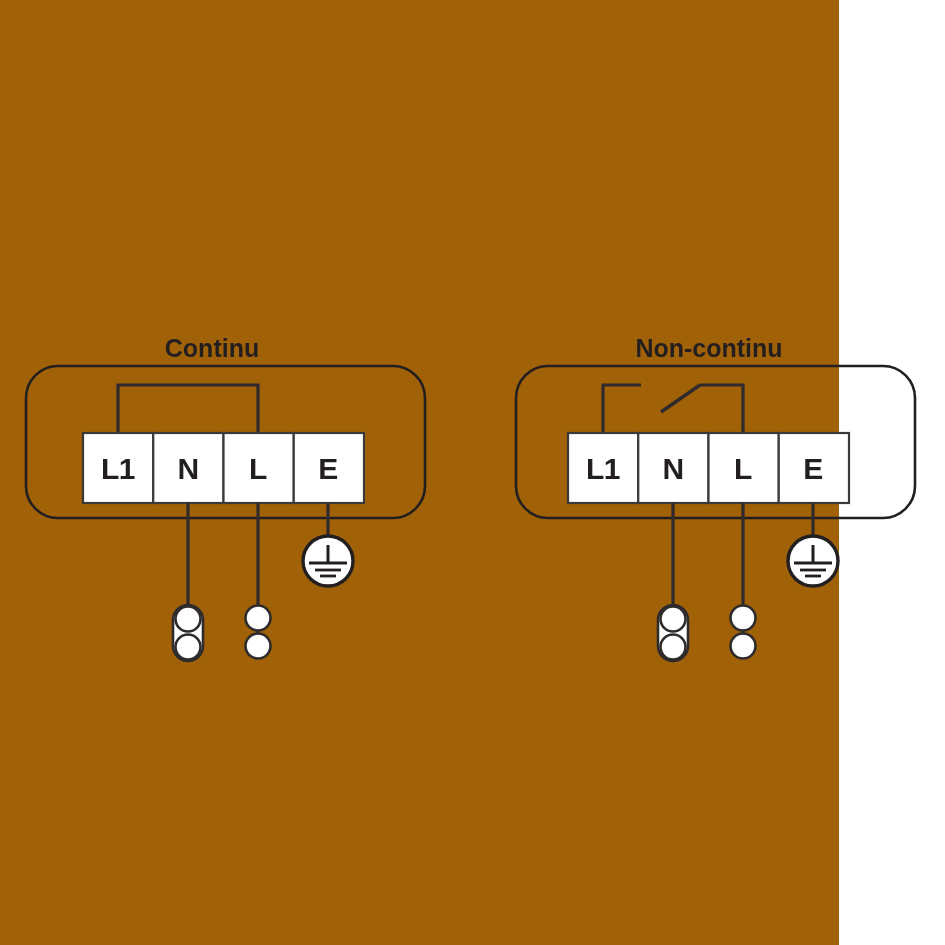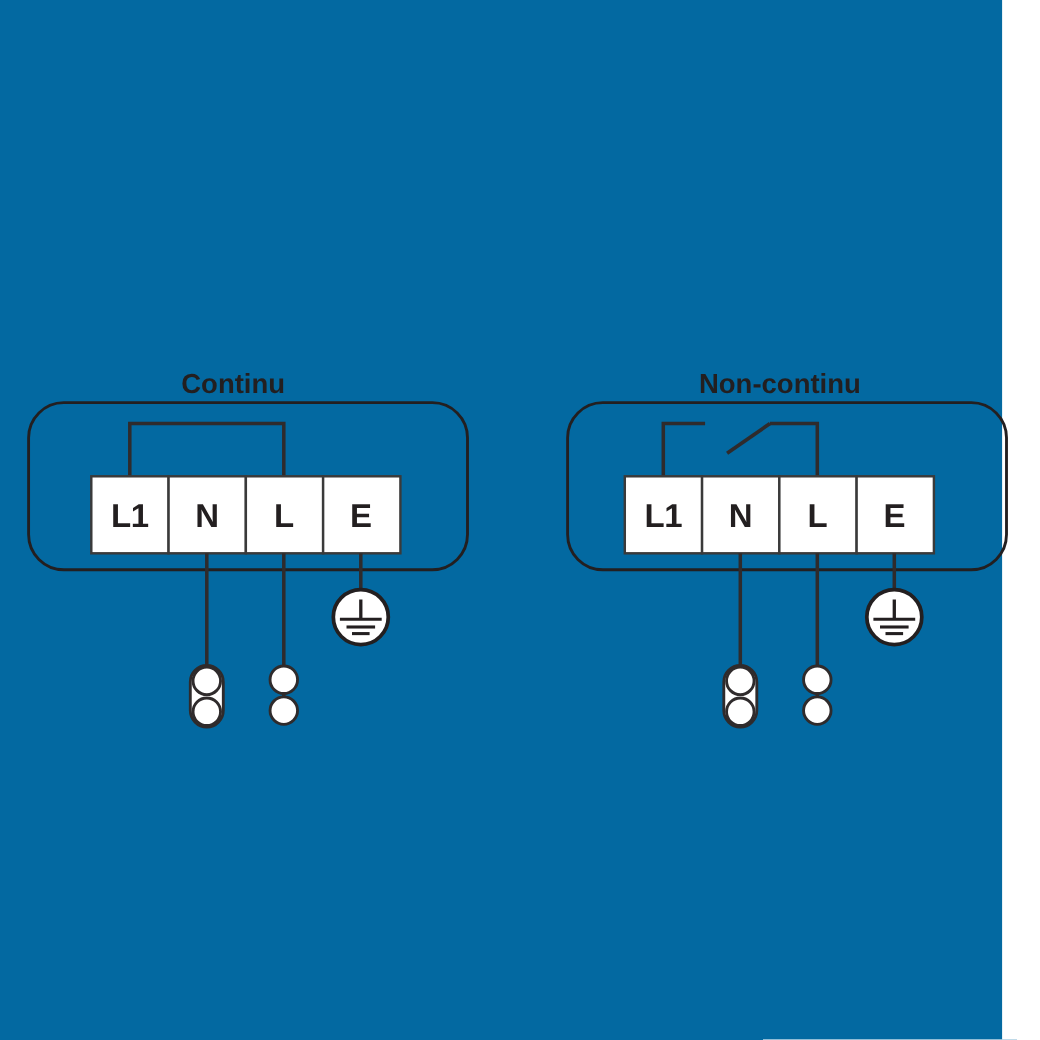--- a/index.html
+++ b/index.html
@@ -9,23 +9,23 @@
     background: #ffffff;
   }
   body {
     width: 945px;
     height: 945px;
     overflow: hidden;
     font-family: "Liberation Sans", sans-serif;
   }
   #stage {
     position: relative;
-    width: 911px;
+    width: 839px;
     height: 945px;
-    background: #0369a1;
+    background: #a16207;
   }
   svg.diagram-canvas {
     position: absolute;
     left: 0;
     top: 0;
     width: 945px;
     height: 945px;
     display: block;
   }
   .title-text {

